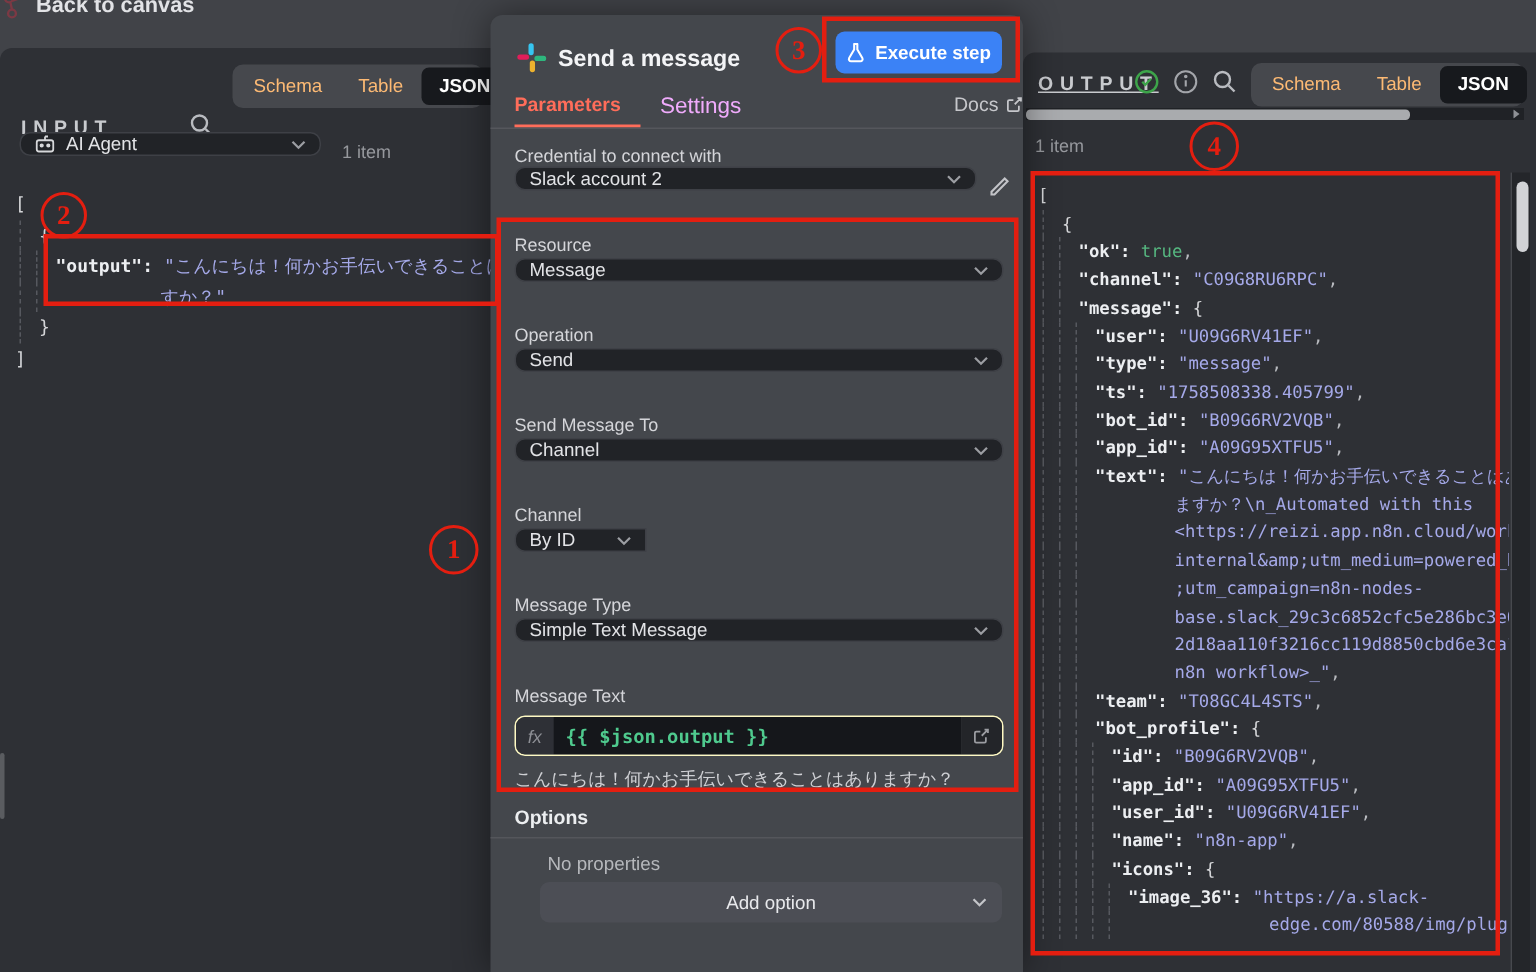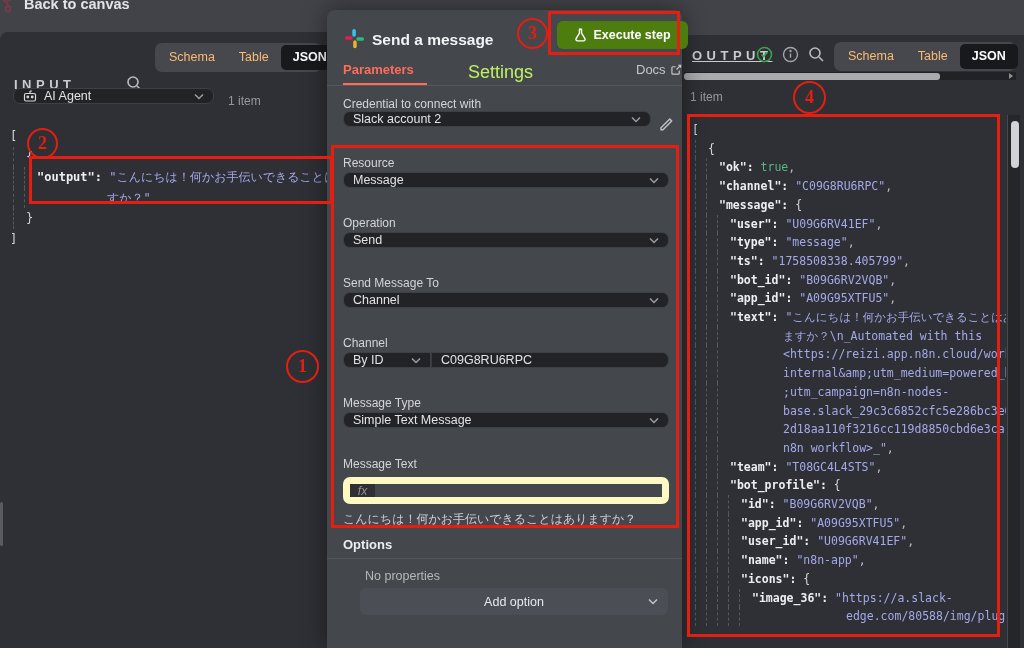--- a/index.html
+++ b/index.html
@@ -38,31 +38,31 @@
   .seg-b  { color:#56b780; }
   .seg-p  { color:#b9bbc0; }
   .seg-br { color:#d5d6d9; }
   #input-json  .jline { font-size:12px;   line-height:20.5px; }
   #output-json .jline { font-size:11.5px; line-height:18.7px; }
 
   
   #node-modal { left:327px; top:10px; width:355px; height:638px; background:#44474c;
                 border-radius:8px 8px 0 0; box-shadow:0 0 24px rgba(0,0,0,.45); z-index:10; }
   #node-title { left:45px; top:21px; font-size:15.5px; font-weight:bold; color:#f3f4f6; }
-  #execute-btn { left:230px; top:11px; width:131px; height:28px; background:#4d7c0f; border-radius:6px;
+  #execute-btn { left:230px; top:11px; width:111px; height:28px; background:#3b82f6; border-radius:6px;
                  display:flex; align-items:center; justify-content:center; gap:6px;
                  color:#ffffff; font-size:12.5px; font-weight:bold; border:none; }
   #tab-parameters { left:16px; top:52px; color:#ff6d5a; font-size:13px; font-weight:bold; }
   #tab-underline  { left:16px; top:73px; width:84px; height:2px; background:#ff6d5a; }
-  #tab-settings   { left:113px; top:52px; color:#bef264; font-size:18px;margin-left:28px; }
+  #tab-settings   { left:113px; top:52px; color:#f0abfc; font-size:15px; }
   #docs-link      { left:309px; top:52px; color:#c6c7cb; font-size:13px; display:flex; gap:5px; align-items:center;}
   #header-divider { left:0; top:75px; width:100%; height:1px; background:#55575c; }
 
   .expr-row { position:absolute; display:flex; height:27px; border-radius:7px; overflow:hidden;
-              border:7px solid #fef9c3;flex-direction:column; }
+              border:1px solid #fef9c3; }
   .fx-badge { width:25px; background:#2e3036; color:#8d8f95; font-style:italic; font-size:12px;
               display:flex; align-items:center; justify-content:center; }
   .expr-code { flex:1; background:#15171b; color:#4fca8e; font-family:"DejaVu Sans Mono", monospace;
                font-size:12.5px; font-weight:bold; display:flex; align-items:center; padding:0 8px; }
   .expr-open { width:27px; background:#232529; display:flex; align-items:center; justify-content:center; }
 
   .btn-wide { position:absolute; background:#4c4e55; border-radius:6px; height:27px; border:none;
               color:#e8e9ec; font-size:12.5px; display:flex; align-items:center; justify-content:center; }
 
   
@@ -289,23 +289,20 @@
 
   <div class="label" style="left:16px; top:326px;">Channel</div>
   <div class="sel" style="left:16px; top:342px; width:88px; border-radius:7px 0 0 7px;">
     <span class="grow">By ID</span>
     <span>
       <svg width="10" height="7" viewBox="0 0 10 7" fill="none" stroke="#9b9da2" stroke-width="1.5">
           <path d="M1 1.5l4 4 4-4"></path>
         </svg>
     </span>
   </div>
-  <div class="sel" style="left:104px; top:342px; width:238px; border-radius:0 7px 7px 0; border-left:1px solid #3a3c42;">
-    <span class="grow">C09G8RU6RPC</span>
-  </div>
 
   <div class="label" style="left:16px; top:386px;">Message Type</div>
   <div class="sel" style="left:16px; top:402px; width:326px;">
     <span class="grow">Simple Text Message</span>
     <span>
       <svg width="10" height="7" viewBox="0 0 10 7" fill="none" stroke="#9b9da2" stroke-width="1.5">
           <path d="M1 1.5l4 4 4-4"></path>
         </svg>
     </span>
   </div>

